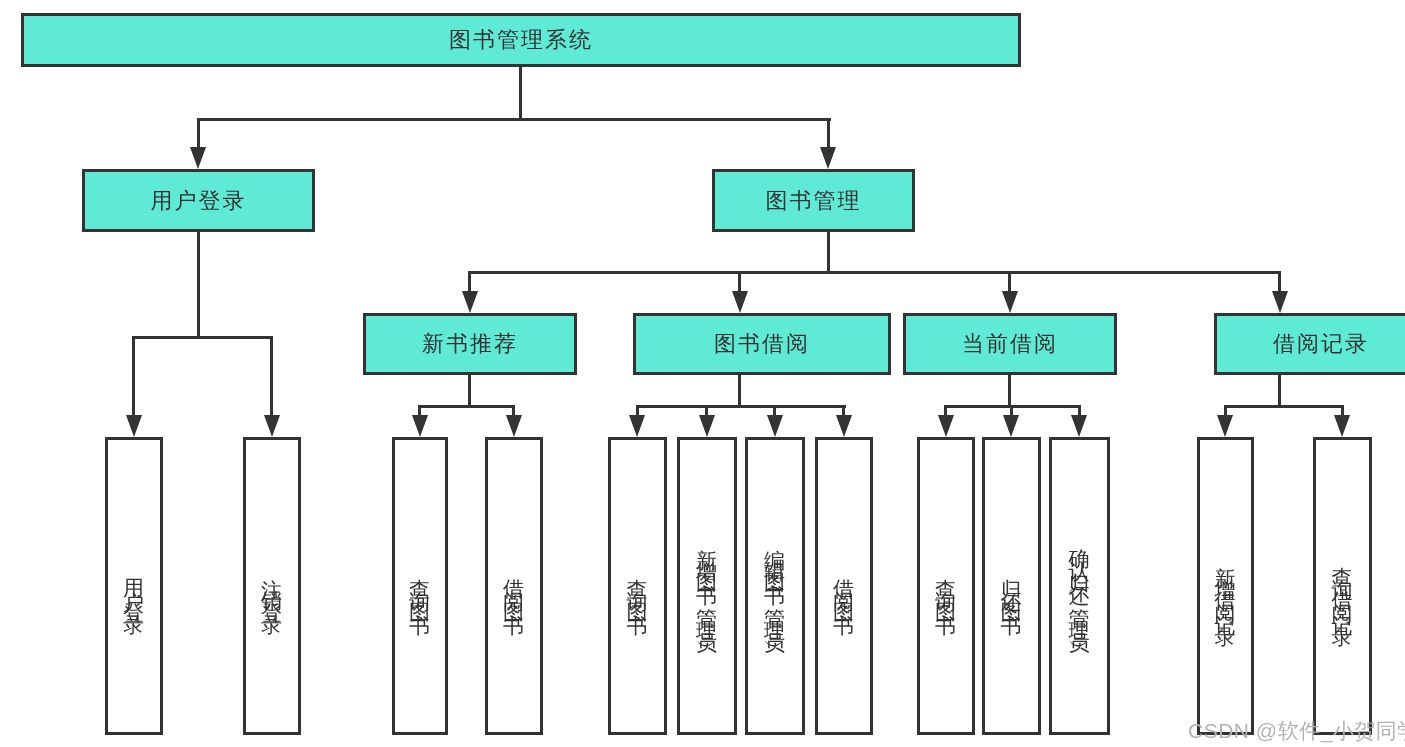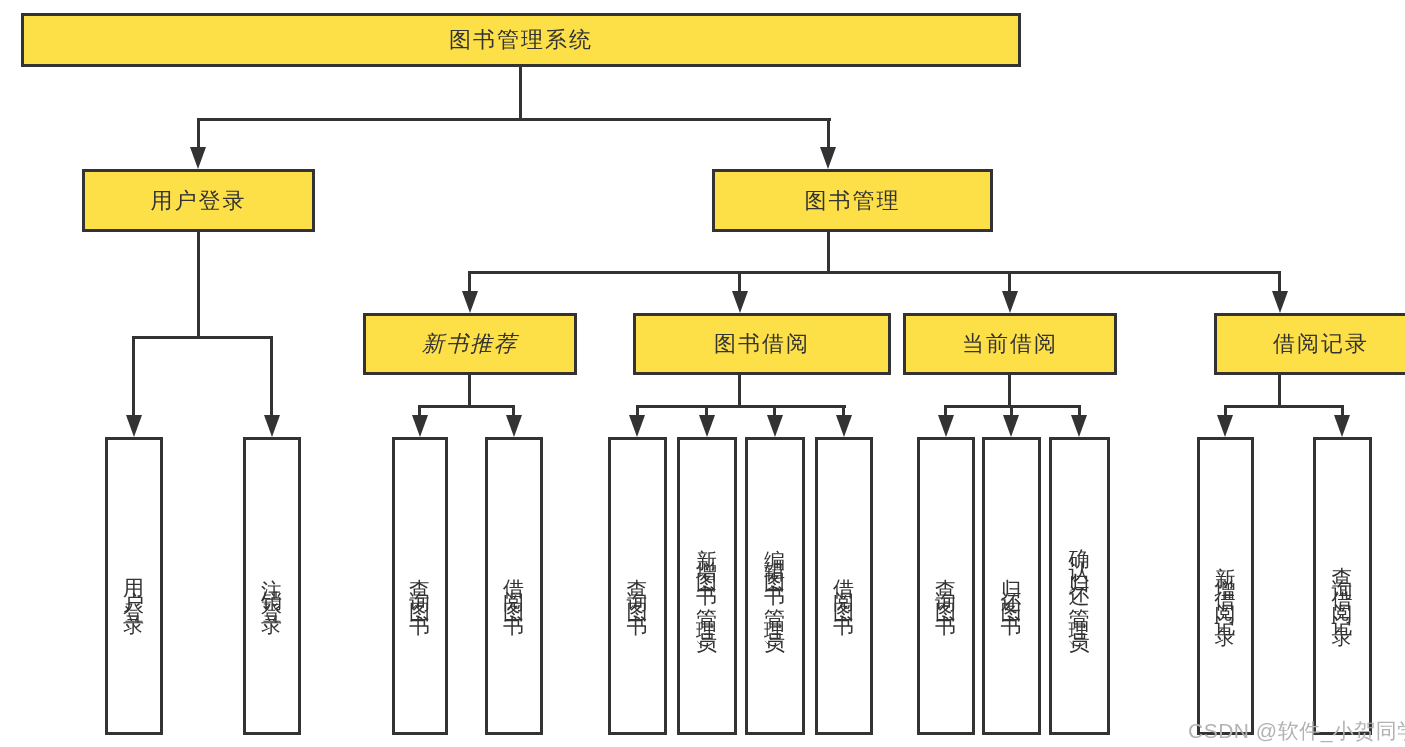--- a/index.html
+++ b/index.html
@@ -10,21 +10,21 @@
     height: 747px;
     background: #ffffff;
     font-family: "Liberation Sans", sans-serif;
     color: #333333;
     overflow: hidden;
   }
   
   .hbox {
     position: absolute;
     border: 3px solid #333333;
-    background: #fde047;
+    background: #5eead4;
     display: flex;
     align-items: center;
     justify-content: center;
     font-size: 22px;
     letter-spacing: 2px;
     white-space: nowrap;
   }
   
   .leaf {
     position: absolute;
@@ -66,23 +66,23 @@
   }
 </style>
 </head>
 <body>
 
 <div class="canvas">
 
   <div class="hbox" style="left:21px; top:13px; width:1000px; height:54px;">图书管理系统</div>
 
   <div class="hbox" style="left:82px; top:169px; width:233px; height:63px;">用户登录</div>
-  <div class="hbox" style="left:712px; top:169px; width:281px; height:63px;">图书管理</div>
-
-  <div class="hbox" style="left:363px; top:313px; width:214px; height:62px;font-style:italic;">新书推荐</div>
+  <div class="hbox" style="left:712px; top:169px; width:203px; height:63px;">图书管理</div>
+
+  <div class="hbox" style="left:363px; top:313px; width:214px; height:62px;">新书推荐</div>
   <div class="hbox" style="left:633px; top:313px; width:258px; height:62px;">图书借阅</div>
   <div class="hbox" style="left:903px; top:313px; width:214px; height:62px;">当前借阅</div>
   <div class="hbox" style="left:1173px; top:313px; width:214px; height:62px;margin-left:41px;">借阅记录</div>
 
   <div class="leaf" style="left:105px; width:58px;">
     <span>用户登录</span>
   </div>
   <div class="leaf" style="left:243px; width:58px;">
     <span>注销登录</span>
   </div>

